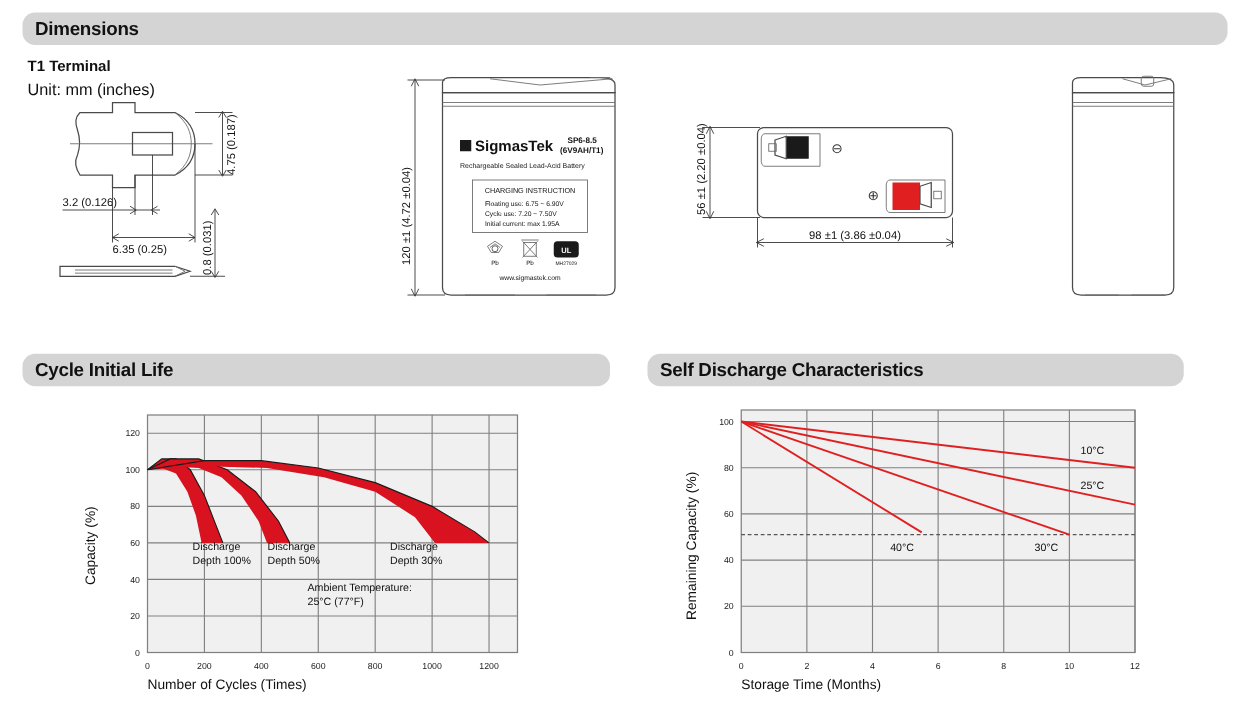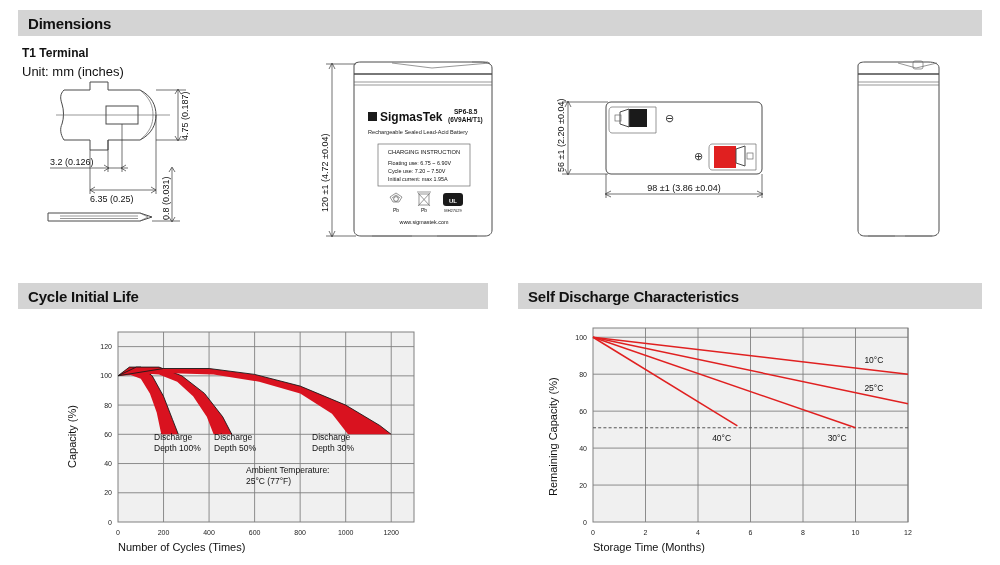--- a/index.html
+++ b/index.html
@@ -11,30 +11,31 @@
     position: relative;
     overflow: hidden;
   }
   .section-header {
     position: absolute;
     background: #d4d4d4;
     height: 26px;
     display: flex;
     align-items: center;
     padding-left: 10px;
+    border-radius: 10px;
   }
   .section-header .title {
     font-size: 15px;
     font-weight: bold;
     color: #111;
     letter-spacing: -0.2px;
   }
   #hdr-dimensions { left: 18px; top: 10px; width: 964px; }
   #hdr-cycle      { left: 18px; top: 283px; width: 470px; }
-  #hdr-self       { left: 518px; top: 283px; width: 464px; }
+  #hdr-self       { left: 518px; top: 283px; width: 429px; }
 
   .sub-title {
     position: absolute;
     font-size: 12px; font-weight: bold; color: #111;
   }
   .sub-unit {
     position: absolute;
     font-size: 13px; color: #111;
   }
 

